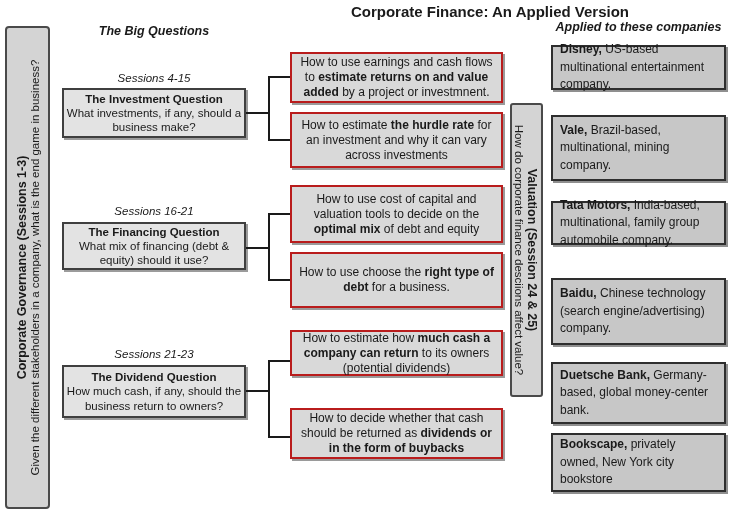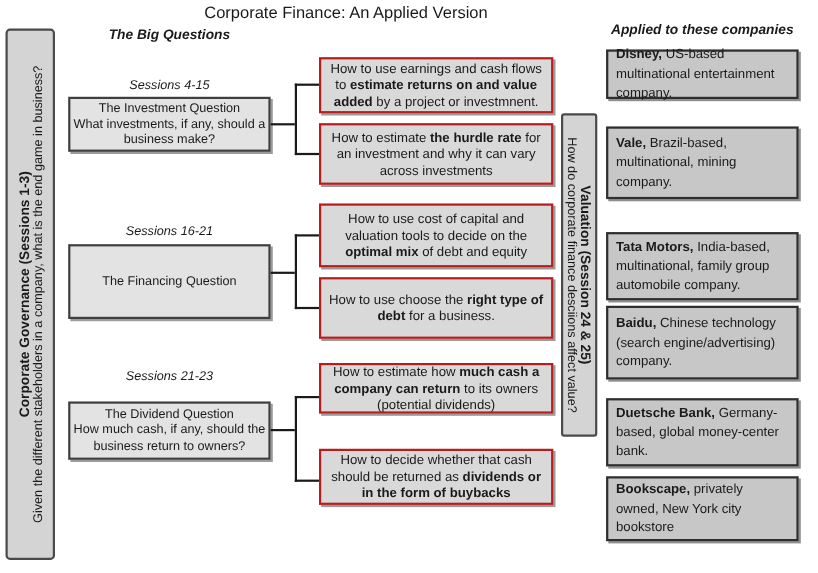--- a/index.html
+++ b/index.html
@@ -2,37 +2,37 @@
 <html><head>
 <meta charset="utf-8">
 <style>
   html,body { margin:0; padding:0; background:#ffffff; }
   .canvas {
     position:relative; width:744px; height:521px; background:#ffffff;
     font-family:"Liberation Sans", sans-serif; color:#1a1a1a; overflow:hidden;
   }
   .title {
     position:absolute; top:3px; left:0; width:629px; margin:0;
-    text-align:center; font-size:15px; font-weight:normal;
+    text-align:right; font-size:15px; font-weight:bold;
   }
   .col-header {
     position:absolute; text-align:center;
     font-weight:bold; font-style:italic; font-size:12.5px;
   }
   .session-label {
     position:absolute; left:62px; width:184px; text-align:center;
     font-style:italic; font-size:11.5px;
   }
   .qbox {
     position:absolute; left:62px; width:184px; box-sizing:border-box;
     background:#e3e3e3; border:2px solid #3f3f3f; box-shadow:2px 2px 0 #9b9b9b;
     display:flex; flex-direction:column; justify-content:center;
     text-align:center; font-size:11.5px; line-height:1.22; padding:1px 2px;
   }
-  .qtitle { font-weight:normal; }
+  .qtitle { font-weight:bold; }
   .tbox {
     position:absolute; left:290px; width:213px; box-sizing:border-box;
     background:#d9d9d9; border:2px solid #b91c1c; box-shadow:2px 2px 0 #9a9a9a;
     display:flex; align-items:center; padding:2px 6px;
   }
   .tcontent { margin:0; width:100%; text-align:center; font-size:12px; line-height:1.25; }
   .cbox {
     position:absolute; left:551px; width:175px; box-sizing:border-box;
     background:#c7c7c7; border:2px solid #2e2e2e; box-shadow:2px 2px 0 #8f8f8f;
     display:flex; align-items:center; padding:4px 7px;
@@ -76,25 +76,26 @@
     </div>
   </div>
 
   <div class="session-label" style="top:72px">Sessions 4-15</div>
   <div class="qbox" style="top:88px; height:50px">
     <div class="qtitle">The Investment Question</div>
     <div class="qtext">What investments, if any, should a business make?</div>
   </div>
 
   <div class="session-label" style="top:205px">Sessions 16-21</div>
-  <div class="qbox" style="top:222px; height:68px">
+  <div class="qbox" style="top:222px; height:48px">
     <div class="qtitle">The Financing Question</div>
+    <div class="qtext">What mix of financing (debt &amp; equity) should it use?</div>
   </div>
 
-  <div class="session-label" style="top:336px">Sessions 21-23</div>
+  <div class="session-label" style="top:348px">Sessions 21-23</div>
   <div class="qbox" style="top:365px; height:53px">
     <div class="qtitle">The Dividend Question</div>
     <div class="qtext">How much cash, if any, should the business return to owners?</div>
   </div>
 
   <div class="tbox" style="top:52px; height:51px">
     <p class="tcontent"><span>How to use earnings and cash flows to </span><b>estimate returns on and value added</b><span> by a project or investmnent.</span></p>
   </div>
   <div class="tbox" style="top:112px; height:56px">
     <p class="tcontent"><span>How to estimate </span><b>the hurdle rate</b><span> for an investment and why it can vary across investments</span></p>
@@ -118,21 +119,21 @@
       <div class="vbar-sub">How do corporate finance desciions affect value?</div>
     </div>
   </div>
 
   <div class="cbox" style="top:45px; height:45px">
     <p class="ccontent"><b>Disney,</b><span> US-based multinational entertainment company.</span></p>
   </div>
   <div class="cbox" style="top:115px; height:66px">
     <p class="ccontent"><b>Vale,</b><span> Brazil-based, multinational, mining company.</span></p>
   </div>
-  <div class="cbox" style="top:211px; height:62px">
+  <div class="cbox" style="top:201px; height:44px">
     <p class="ccontent"><b>Tata Motors,</b><span> India-based, multinational, family group automobile company.</span></p>
   </div>
   <div class="cbox" style="top:278px; height:67px">
     <p class="ccontent"><b>Baidu,</b><span> Chinese technology (search engine/advertising) company.</span></p>
   </div>
   <div class="cbox" style="top:362px; height:62px">
     <p class="ccontent"><b>Duetsche Bank,</b><span> Germany-based, global money-center bank.</span></p>
   </div>
   <div class="cbox" style="top:433px; height:59px">
     <p class="ccontent"><b>Bookscape,</b><span> privately owned, New York city bookstore</span></p>

